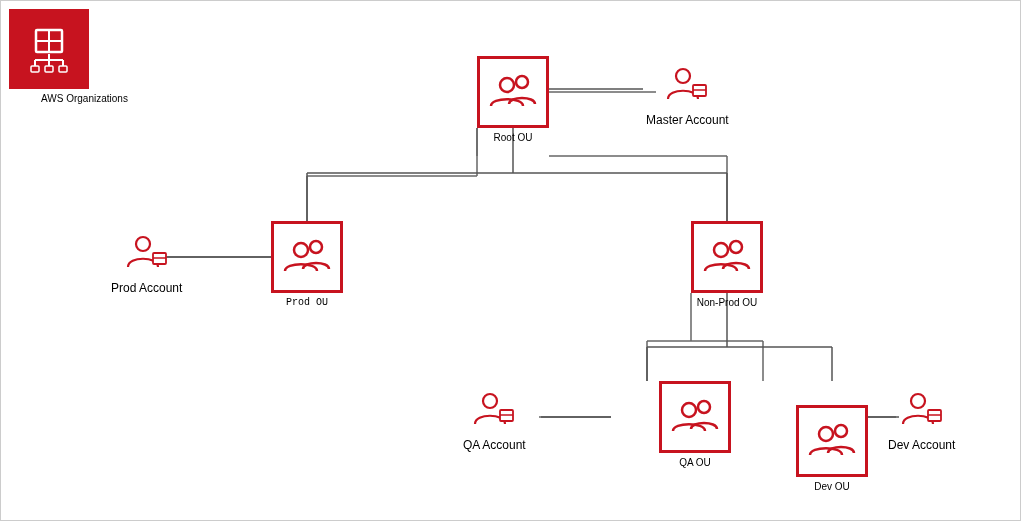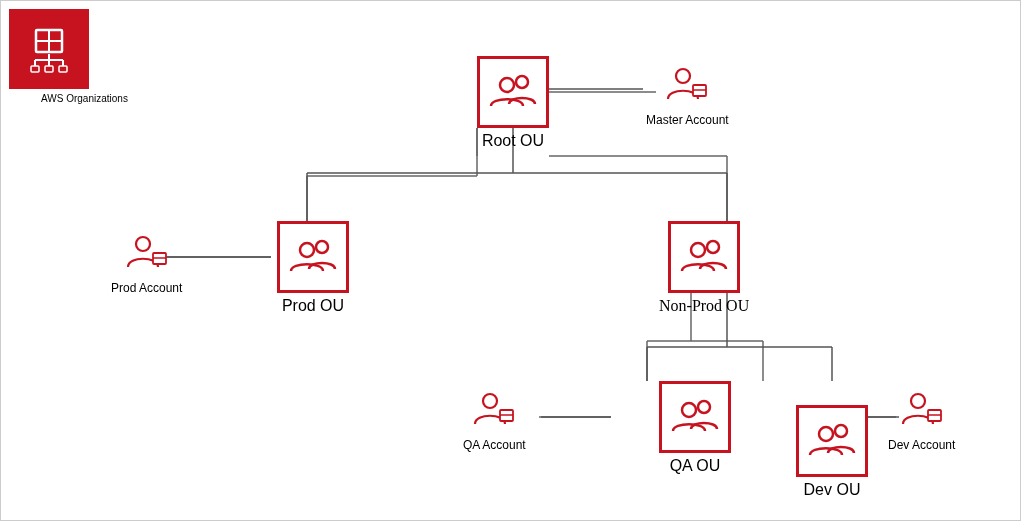--- a/index.html
+++ b/index.html
@@ -46,21 +46,21 @@
       width: 72px;
       height: 72px;
       border: 3px solid #c7131f;
       display: flex;
       align-items: center;
       justify-content: center;
       background: #fff;
     }
     .ou-label {
       margin-top: 4px;
-      font-size: 16px;
+      font-size: 10px;
       color: #000;
       text-align: center;
       white-space: nowrap;
     }
 
     
     .acct-node {
       position: absolute;
       display: flex;
       flex-direction: column;
@@ -192,21 +192,21 @@
       <circle cx="18" cy="15" r="7" stroke="#c7131f" stroke-width="2.2" fill="none"></circle>
       <path d="M3 38 C3 27 33 27 33 38" stroke="#c7131f" stroke-width="2.2" fill="none"></path>
 
       <rect x="28" y="24" width="13" height="11" rx="1" stroke="#c7131f" stroke-width="1.8" fill="white"></rect>
       <line x1="28" y1="29" x2="41" y2="29" stroke="#c7131f" stroke-width="1.5"></line>
     </svg>
   </span>
   <div class="acct-label">Master Account</div>
 </div>
 
-<div class="ou-node" style="left:276px; top:220px;">
+<div class="ou-node" style="left:270px; top:220px;font-family:Liberation Mono, monospace;">
   <div class="ou-box">
     <span class="group-icon">
       <svg viewBox="0 0 48 48" fill="none" xmlns="http://www.w3.org/2000/svg">
         <circle cx="33" cy="16" r="6" stroke="#c7131f" stroke-width="2.5" fill="none"></circle>
         <path d="M20 38 C20 30 46 30 46 38" stroke="#c7131f" stroke-width="2.5" fill="none"></path>
         <circle cx="18" cy="19" r="7" stroke="#c7131f" stroke-width="2.5" fill="white"></circle>
         <path d="M2 40 C2 31 34 31 34 40" stroke="#c7131f" stroke-width="2.5" fill="none"></path>
       </svg>
     </span>
   </div>
@@ -218,21 +218,21 @@
     <svg viewBox="0 0 44 44" fill="none" xmlns="http://www.w3.org/2000/svg">
       <circle cx="18" cy="15" r="7" stroke="#c7131f" stroke-width="2.2" fill="none"></circle>
       <path d="M3 38 C3 27 33 27 33 38" stroke="#c7131f" stroke-width="2.2" fill="none"></path>
       <rect x="28" y="24" width="13" height="11" rx="1" stroke="#c7131f" stroke-width="1.8" fill="white"></rect>
       <line x1="28" y1="29" x2="41" y2="29" stroke="#c7131f" stroke-width="1.5"></line>
     </svg>
   </span>
   <div class="acct-label">Prod Account</div>
 </div>
 
-<div class="ou-node" style="left:658px; top:220px;font-family:Liberation Serif, serif;">
+<div class="ou-node" style="left:690px; top:220px;">
   <div class="ou-box">
     <span class="group-icon">
       <svg viewBox="0 0 48 48" fill="none" xmlns="http://www.w3.org/2000/svg">
         <circle cx="33" cy="16" r="6" stroke="#c7131f" stroke-width="2.5" fill="none"></circle>
         <path d="M20 38 C20 30 46 30 46 38" stroke="#c7131f" stroke-width="2.5" fill="none"></path>
         <circle cx="18" cy="19" r="7" stroke="#c7131f" stroke-width="2.5" fill="white"></circle>
         <path d="M2 40 C2 31 34 31 34 40" stroke="#c7131f" stroke-width="2.5" fill="none"></path>
       </svg>
     </span>
   </div>

